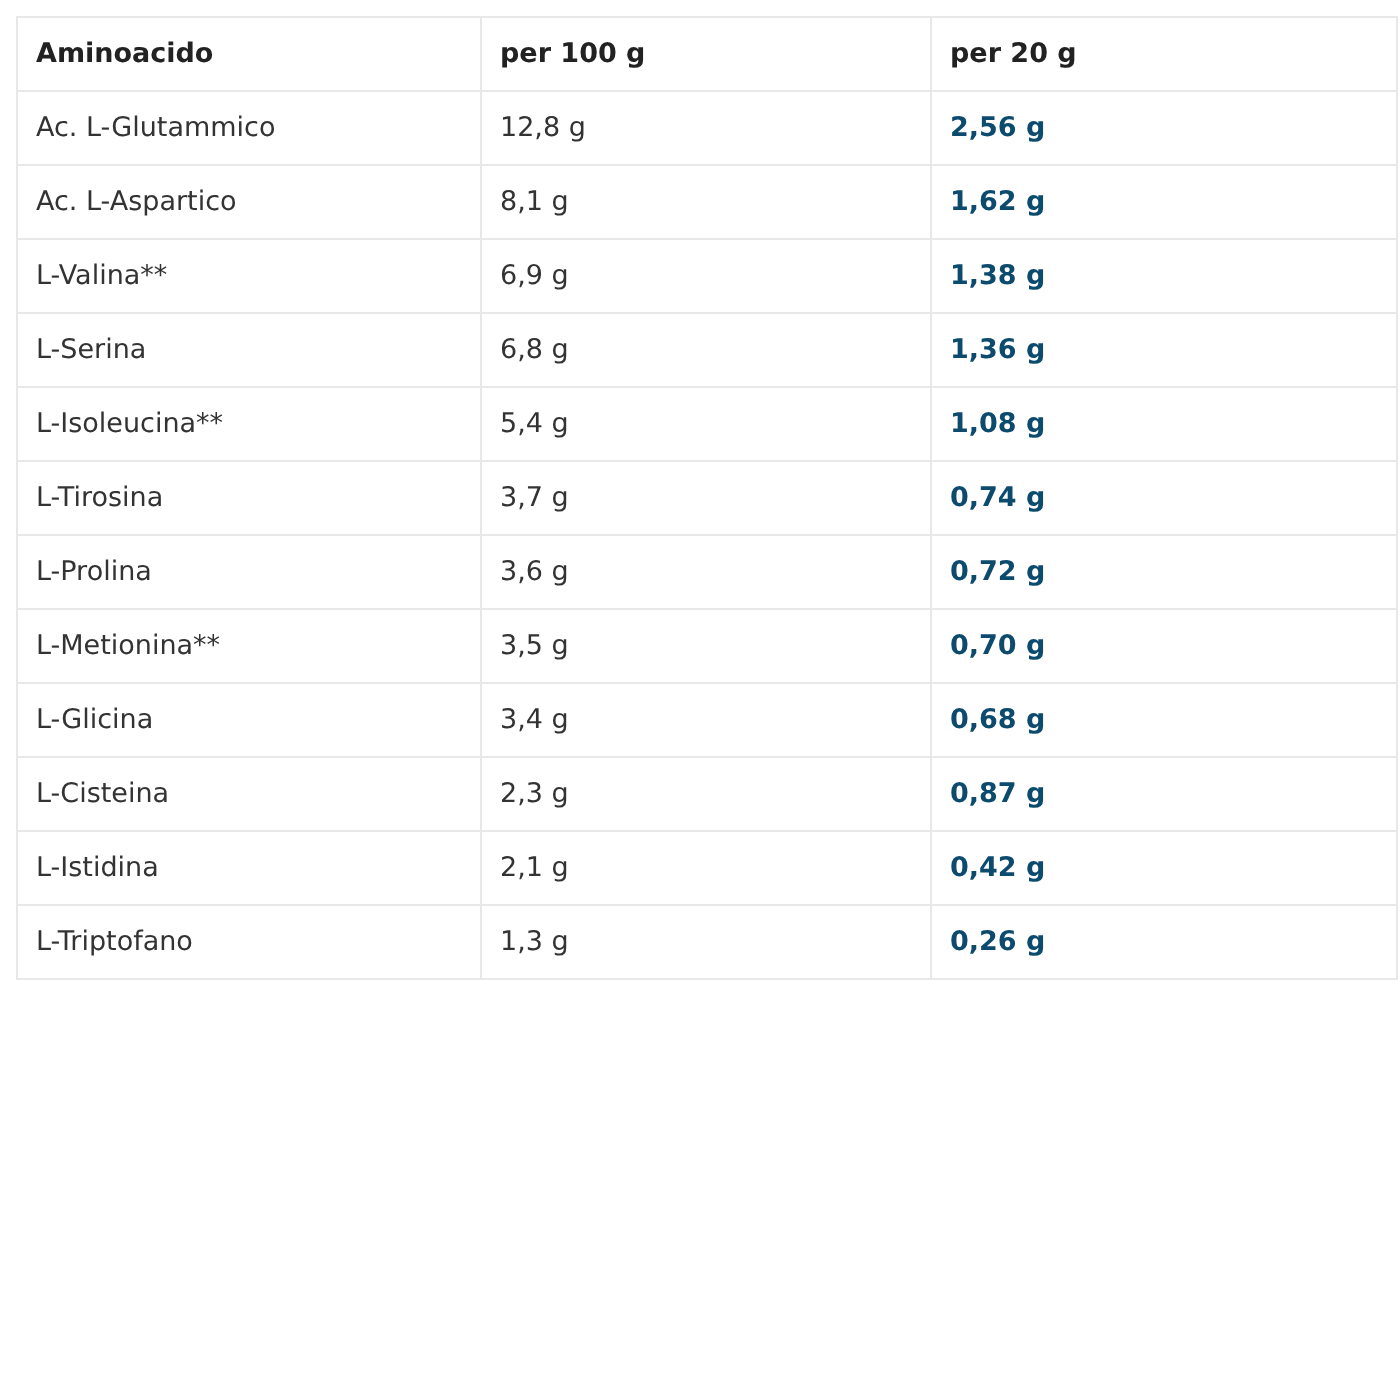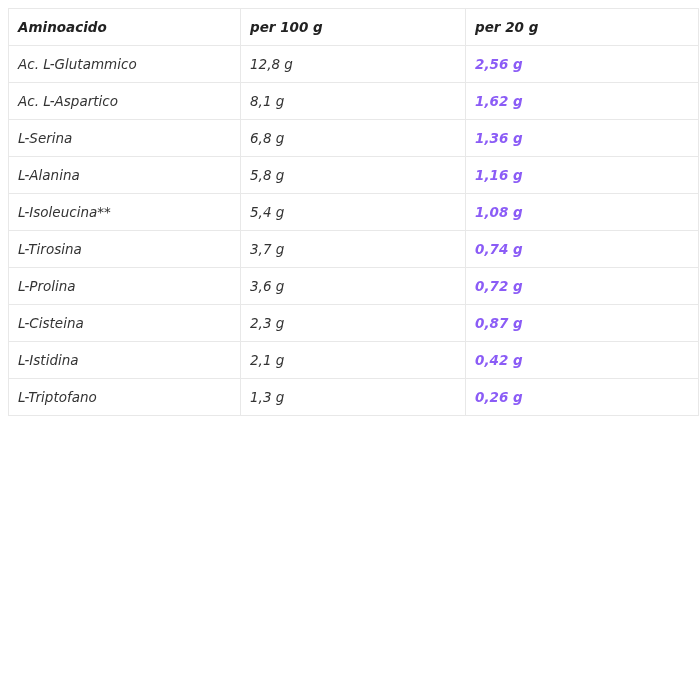--- a/index.html
+++ b/index.html
@@ -24,29 +24,28 @@
     height: 36px;
     padding: 0 8px 0 9px;
     font-size: 13.5px;
     line-height: 36px;
     text-align: left;
     vertical-align: middle;
     white-space: nowrap;
     overflow: hidden;
     color: #333333;
     font-weight: 400;
-    font-style: italic;
   }
   table.amino th {
     font-weight: 700;
     color: #222222;
   }
   table.amino td.c3 {
     font-weight: 700;
-    color: #8b5cf6;
+    color: #0c4a6e;
   }
   col.col1 { width: 232px; }
   col.col2 { width: 225px; }
   col.col3 { width: 233px; }
 </style>
 </head>
 <body>
 
 <table class="amino">
   <colgroup>
@@ -68,33 +67,33 @@
     <td class="c3">2,56 g</td>
   </tr>
 
   <tr>
     <td class="c1">Ac. L-Aspartico</td>
     <td class="c2">8,1 g</td>
     <td class="c3">1,62 g</td>
   </tr>
 
 
+  <tr>
+    <td class="c1">L-Valina**</td>
+    <td class="c2">6,9 g</td>
+    <td class="c3">1,38 g</td>
+  </tr>
 
   <tr>
     <td class="c1">L-Serina</td>
     <td class="c2">6,8 g</td>
     <td class="c3">1,36 g</td>
   </tr>
 
 
-  <tr>
-    <td class="c1">L-Alanina</td>
-    <td class="c2">5,8 g</td>
-    <td class="c3">1,16 g</td>
-  </tr>
 
 
 
   <tr>
     <td class="c1">L-Isoleucina**</td>
     <td class="c2">5,4 g</td>
     <td class="c3">1,08 g</td>
   </tr>
 
 
@@ -103,21 +102,31 @@
     <td class="c2">3,7 g</td>
     <td class="c3">0,74 g</td>
   </tr>
 
   <tr>
     <td class="c1">L-Prolina</td>
     <td class="c2">3,6 g</td>
     <td class="c3">0,72 g</td>
   </tr>
 
+  <tr>
+    <td class="c1">L-Metionina**</td>
+    <td class="c2">3,5 g</td>
+    <td class="c3">0,70 g</td>
+  </tr>
 
+  <tr>
+    <td class="c1">L-Glicina</td>
+    <td class="c2">3,4 g</td>
+    <td class="c3">0,68 g</td>
+  </tr>
 
   <tr>
     <td class="c1">L-Cisteina</td>
     <td class="c2">2,3 g</td>
     <td class="c3">0,87 g</td>
   </tr>
 
   <tr>
     <td class="c1">L-Istidina</td>
     <td class="c2">2,1 g</td>

